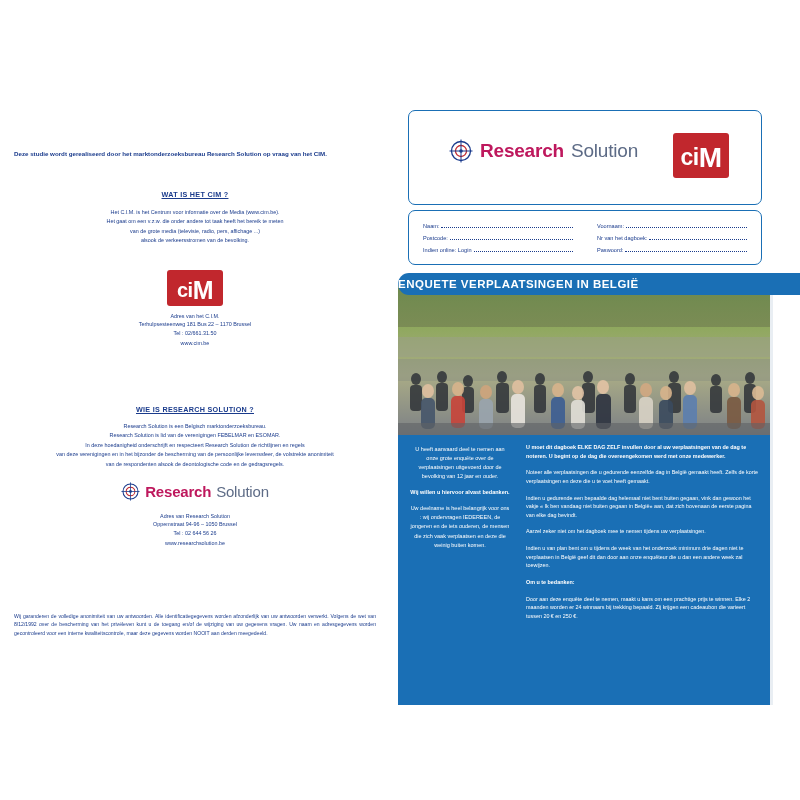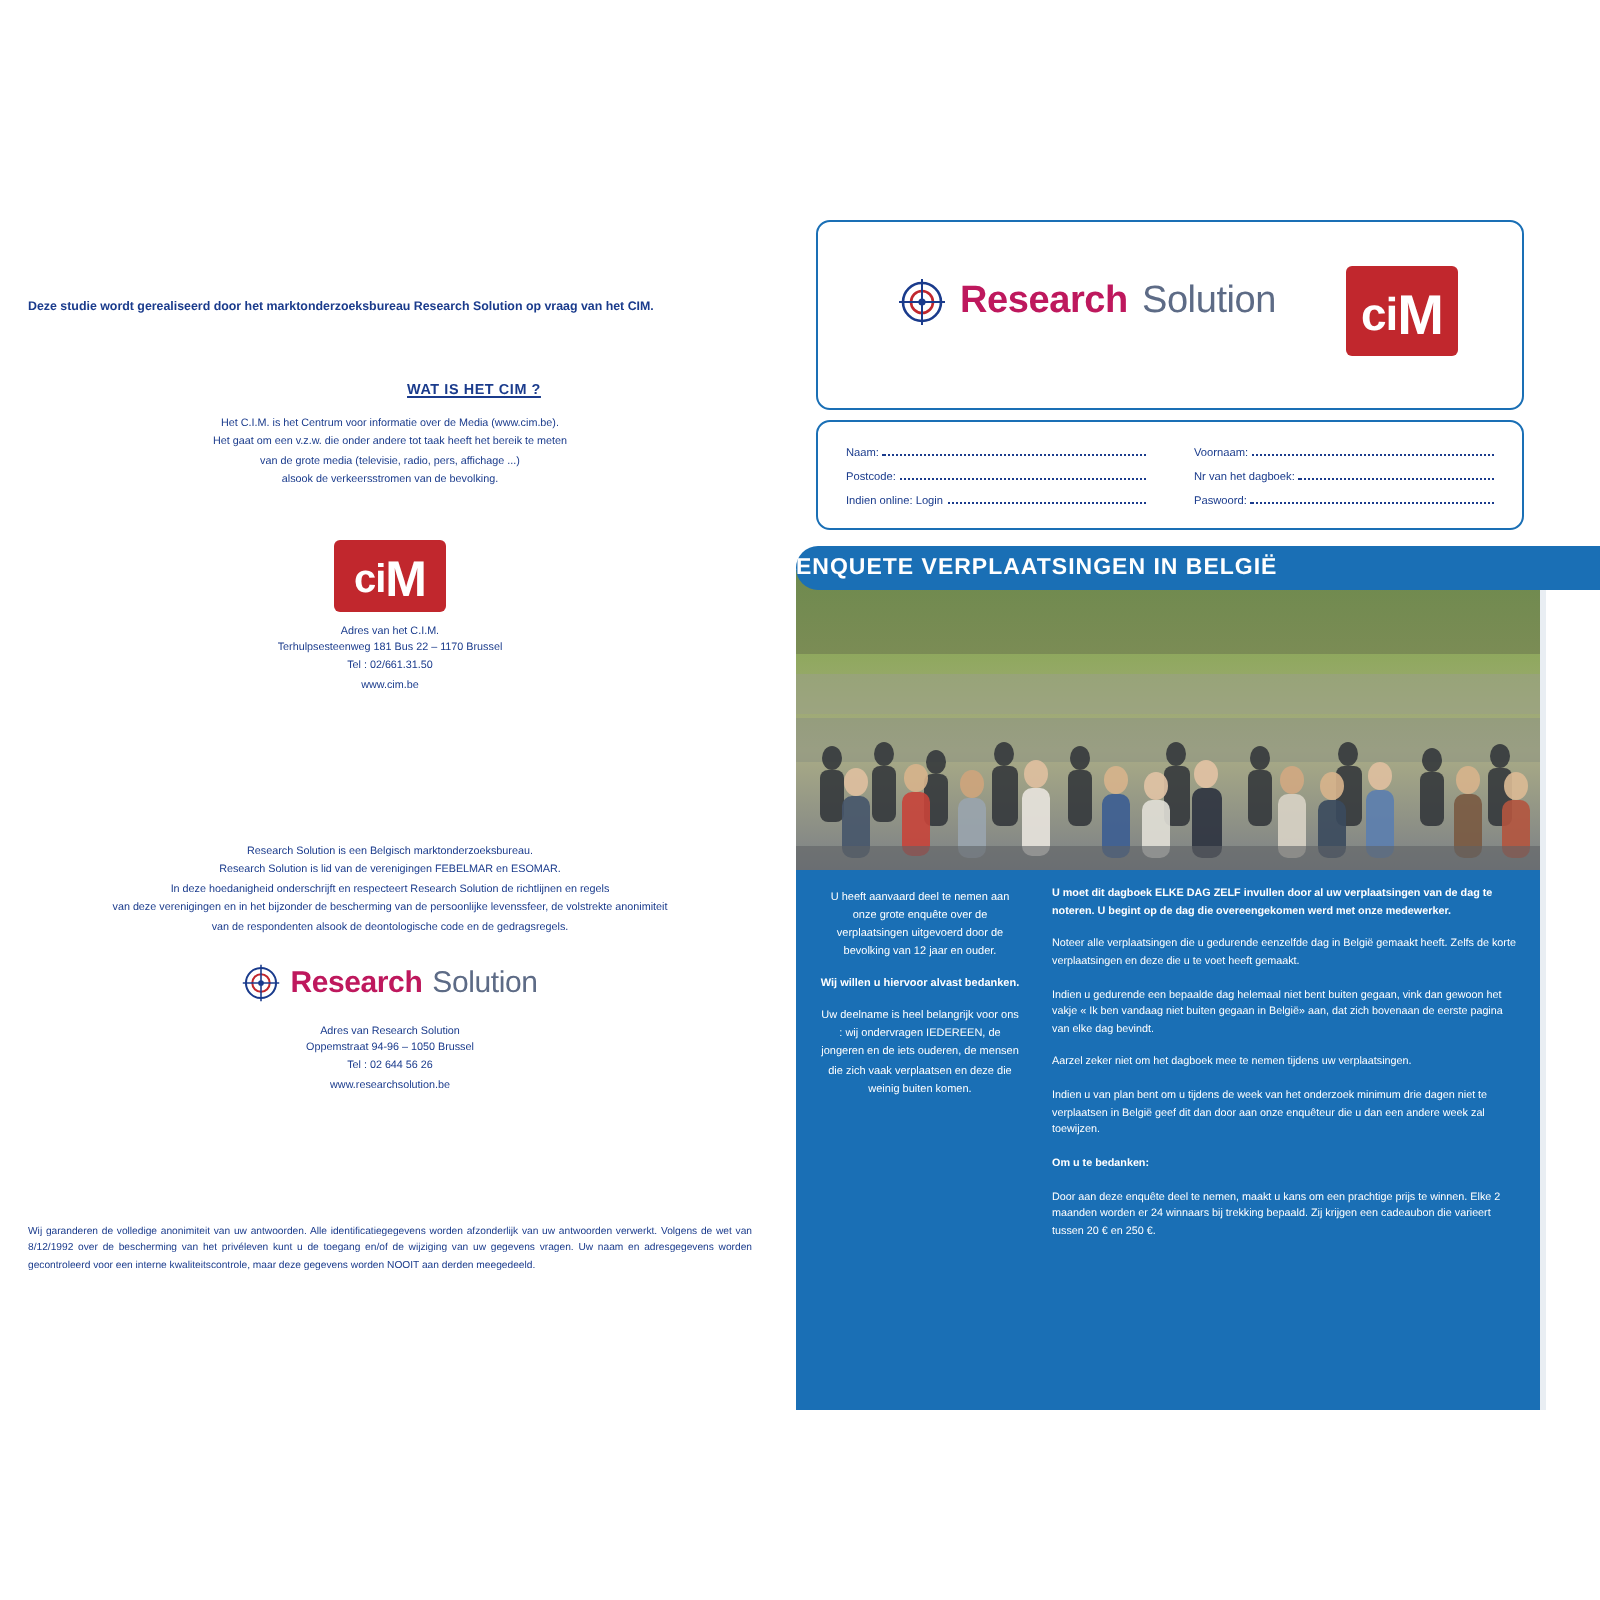--- a/index.html
+++ b/index.html
@@ -285,35 +285,36 @@
     background: #e9eef3;
   }
 </style>
 </head>
 <body>
 
 <div class="left-panel">
 
   <div class="lead-line">Deze studie wordt gerealiseerd door het marktonderzoeksbureau Research Solution op vraag van het CIM.</div>
 
-  <div class="sec-title" style="top:70px;padding-left:42px;">WAT IS HET CIM ?</div>
+  <div class="sec-title" style="top:70px;">WAT IS HET CIM ?</div>
   <div class="center-block" style="top:88px; white-space:pre-line;">Het C.I.M. is het Centrum voor informatie over de Media (www.cim.be).
 Het gaat om een v.z.w. die onder andere tot taak heeft het bereik te meten
 van de grote media (televisie, radio, pers, affichage ...)
 alsook de verkeersstromen van de bevolking.</div>
 
   <div class="cim-logo" style="top:150px;">
     <span>ci</span><span class="m-tall">M</span>
   </div>
 
   <div class="center-block" style="top:192px;">Adres van het C.I.M.</div>
   <div class="center-block" style="top:200px; white-space:pre-line;">Terhulpsesteenweg 181 Bus 22 – 1170 Brussel
 Tel : 02/661.31.50
 www.cim.be</div>
 
+  <div class="sec-title" style="top:285px;">WIE IS RESEARCH SOLUTION ?</div>
   <div class="center-block" style="top:302px; white-space:pre-line;">Research Solution is een Belgisch marktonderzoeksbureau.
 Research Solution is lid van de verenigingen  FEBELMAR en ESOMAR.
 In deze hoedanigheid onderschrijft en respecteert Research Solution de richtlijnen en regels
 van deze verenigingen en in het bijzonder de bescherming van de persoonlijke levenssfeer, de volstrekte anonimiteit
 van de respondenten alsook de deontologische code en de gedragsregels.</div>
 
   <div class="rs-logo" style="top:358px;">
     <span class="rs-mark">
       <svg viewBox="0 0 24 24" width="19" height="19">
         <circle cx="12" cy="12" r="9.5" fill="none" stroke="#1a3b8c" stroke-width="1.3"></circle>

